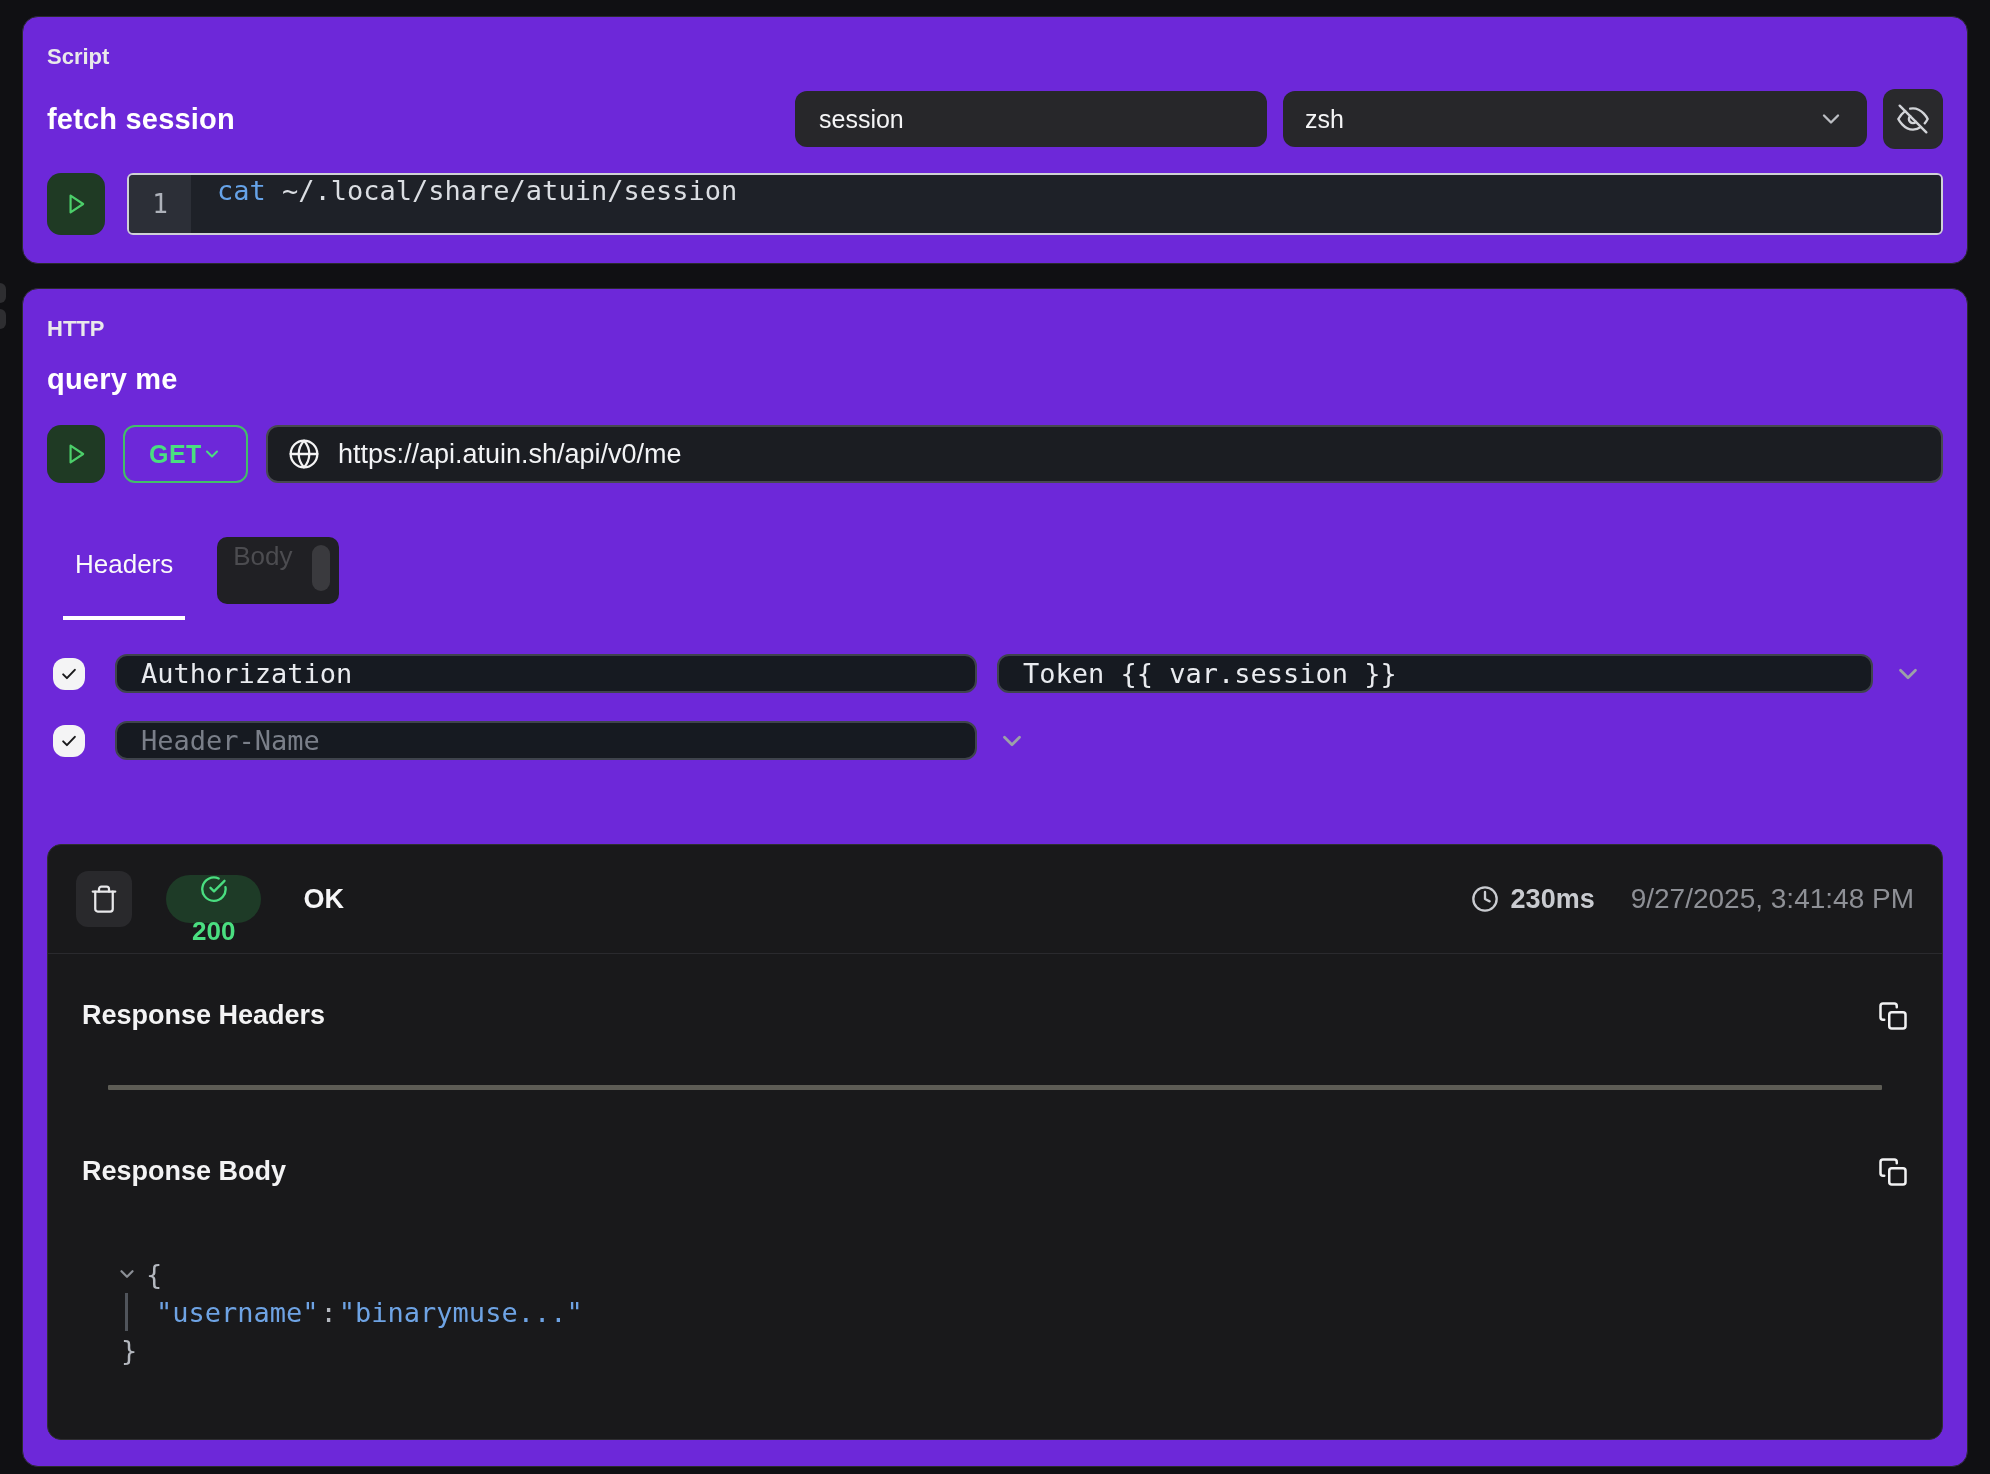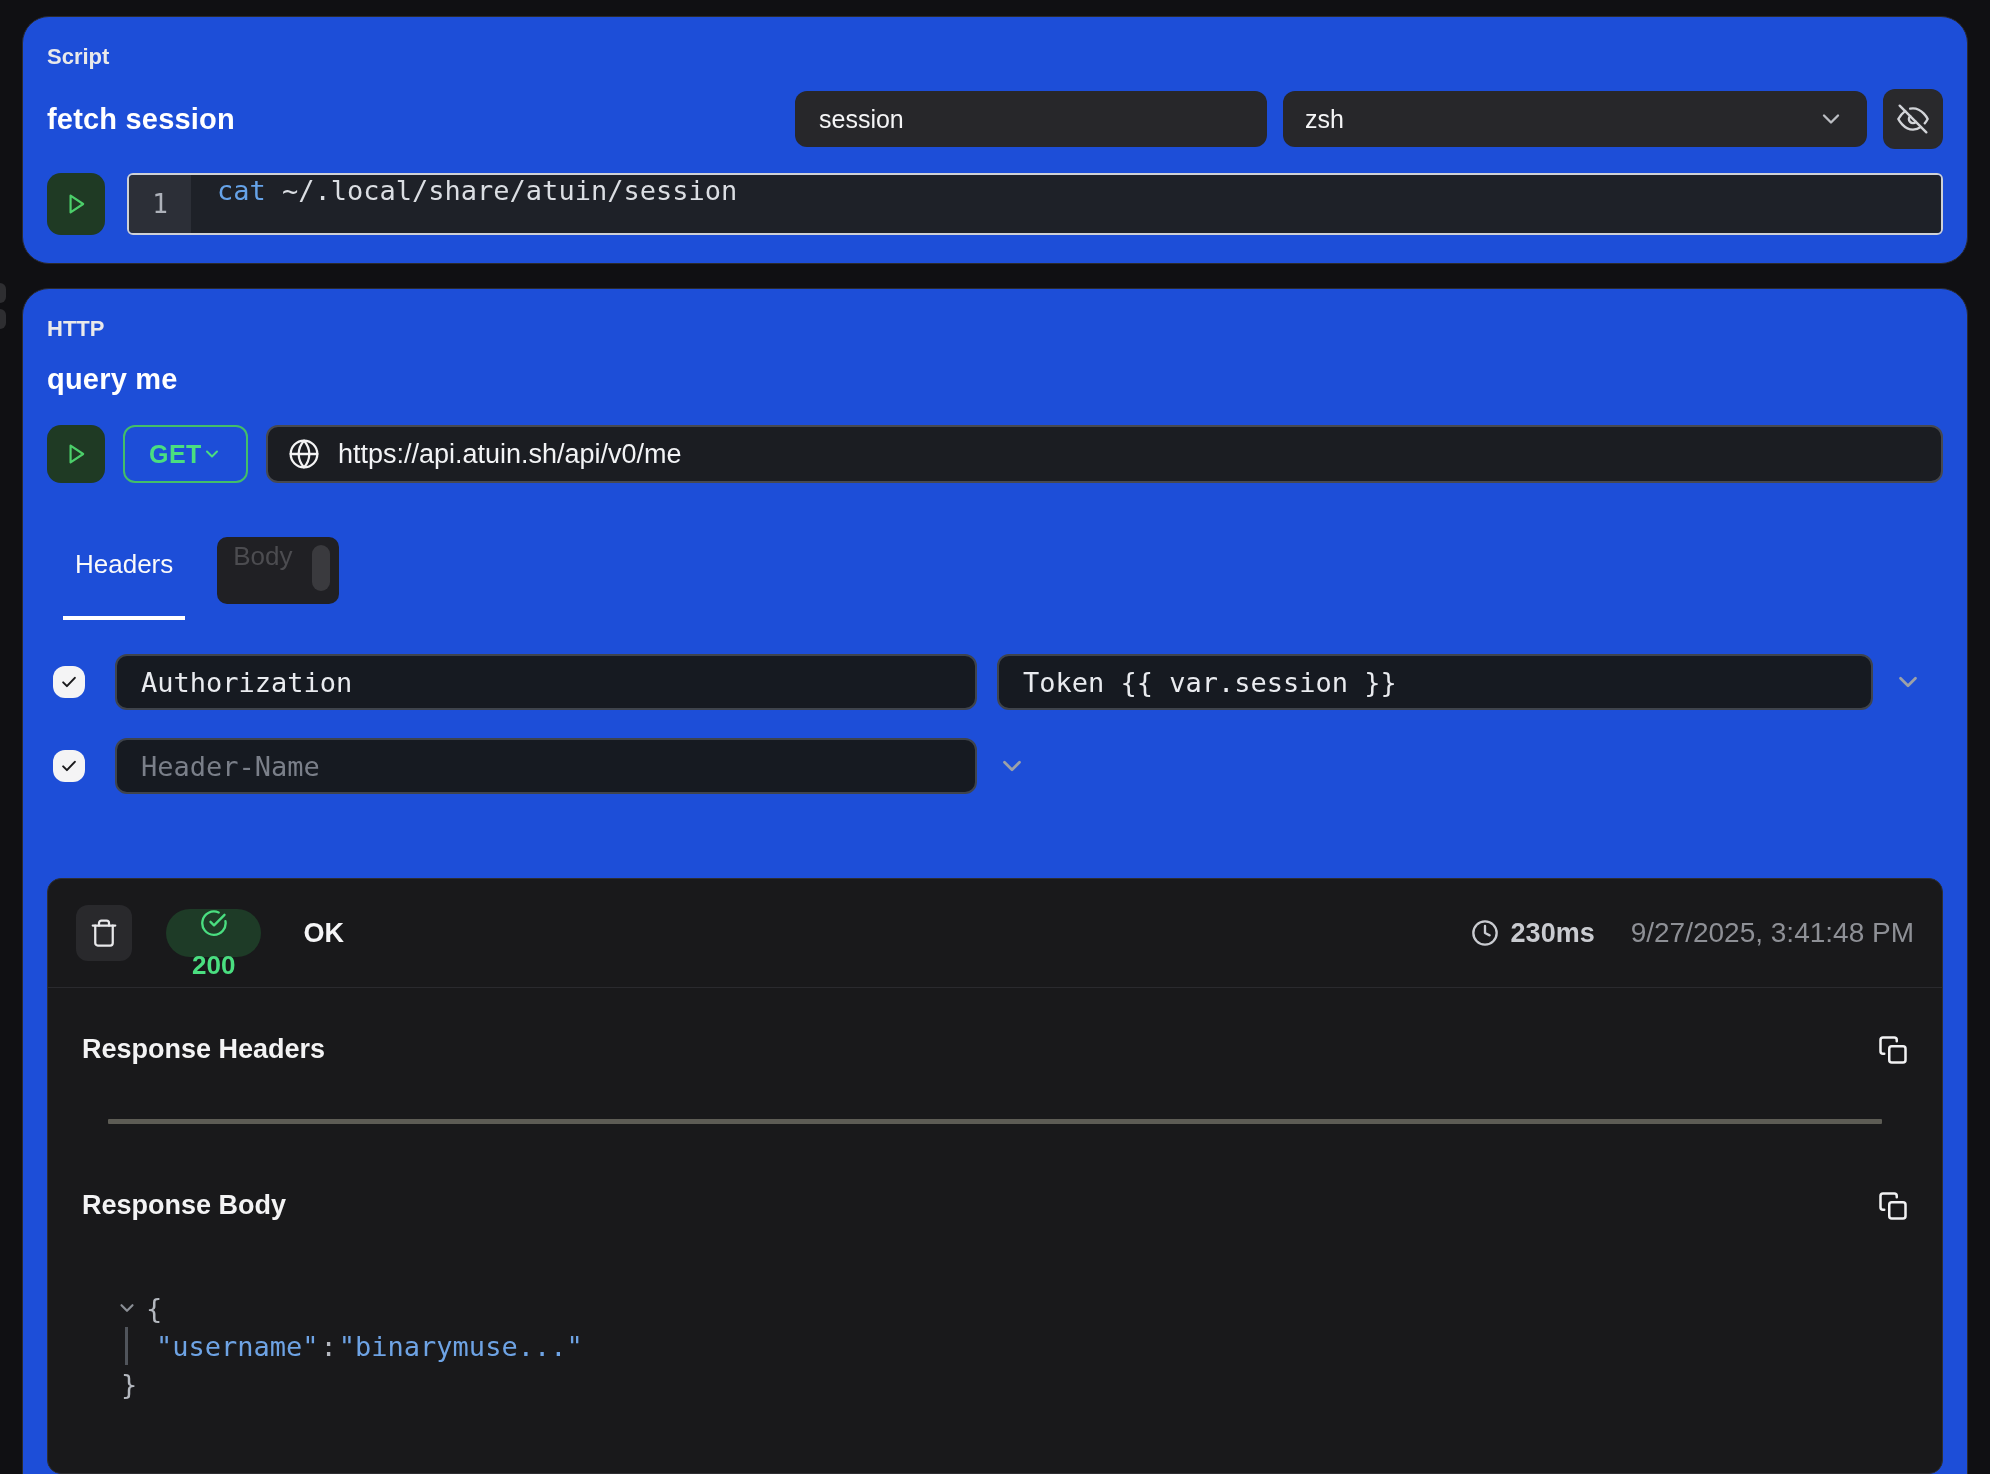--- a/index.html
+++ b/index.html
@@ -1,20 +1,20 @@
 <!DOCTYPE html>
 <html><head>
 <meta charset="utf-8">
 <style>
   html,body{margin:0;padding:0;background:#101013;}
   body{width:1990px;height:1474px;overflow:hidden;font-family:"Liberation Sans",sans-serif;
        -webkit-font-smoothing:antialiased;color:#f2f2f3;}
   .page{position:relative;width:1990px;height:1474px;padding:16px 22px;box-sizing:border-box;}
 
-  .card{background:#1d4ed8;border:1px solid #2a2a2e;border-radius:27px;box-sizing:border-box;}
+  .card{background:#6d28d9;border:1px solid #2a2a2e;border-radius:16px;box-sizing:border-box;}
   #script-card{padding:26px 24px 28px;}
   #http-card{margin-top:24px;padding:26px 24px 26px;}
 
   .block-type-label{font-size:22px;line-height:28px;font-weight:600;color:#e9e9ea;}
   .title-row{display:flex;align-items:center;margin-top:18px;}
   .block-title{font-size:29px;line-height:40px;font-weight:700;color:#ffffff;letter-spacing:.2px;}
   .spacer{flex:1;}
 
   .var-input{width:472px;height:56px;background:#27272a;border:none;border-radius:12px;
              color:#f5f5f6;font-size:25px;padding:0 24px;box-sizing:border-box;outline:none;
@@ -51,21 +51,21 @@
   .body-tab-wrap{margin-left:32px;background:#202024;border-radius:10px;padding:4px 46px 32px 16px;
                  position:relative;cursor:pointer;}
   .body-tab{color:#4c4c50;font-size:26px;font-weight:500;}
   .body-pill{position:absolute;right:9px;top:8px;width:18px;height:46px;background:#3a3a3e;border-radius:10px;}
 
   .kv-rows{margin-top:34px;}
   .kv-row{display:flex;align-items:center;}
   .kv-row + .kv-row{margin-top:28px;}
   .kv-check{width:32px;height:32px;min-width:32px;margin-left:6px;margin-right:30px;background:#f4f4f5;
             border-radius:12px;display:flex;align-items:center;justify-content:center;cursor:pointer;}
-  .kv-input{height:56px;background:#161a21;border:2px solid #3f444c;border-radius:12px;color:#e9ebef;
+  .kv-input{height:39px;background:#161a21;border:2px solid #3f444c;border-radius:12px;color:#e9ebef;
             font-family:"DejaVu Sans Mono",monospace;font-size:27px;padding:0 24px;box-sizing:border-box;outline:none;}
   .kv-input::placeholder{color:#7a7f89;}
   .kv-name{width:862px;}
   .kv-value{flex:1;margin-left:20px;}
   .kv-chevron{width:70px;display:flex;justify-content:center;cursor:pointer;}
 
   .response-panel{margin-top:84px;border:1px solid #2e2e31;border-radius:14px;background:#19191b;}
   .resp-header{display:flex;align-items:center;padding:26px 28px;border-bottom:1px solid #2a2a2e;}
   .trash-btn{width:56px;height:56px;background:#29292c;border:none;border-radius:12px;
              display:flex;align-items:center;justify-content:center;cursor:pointer;}

